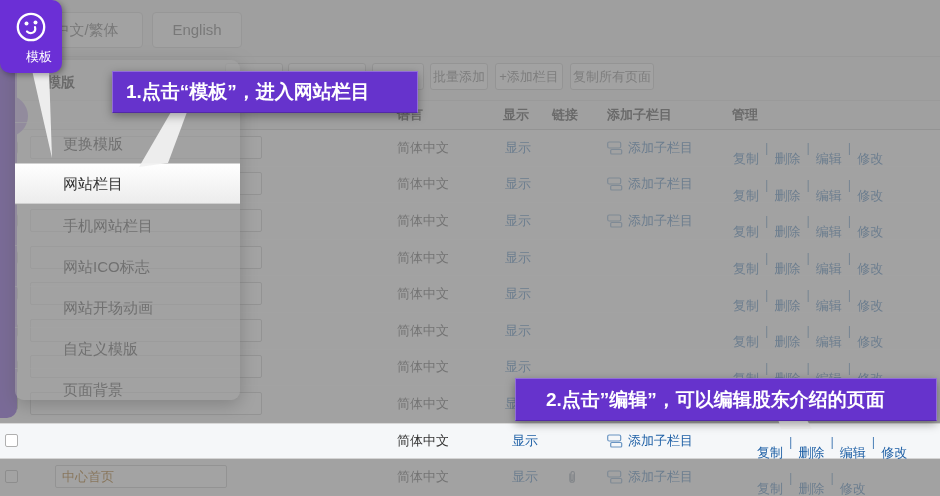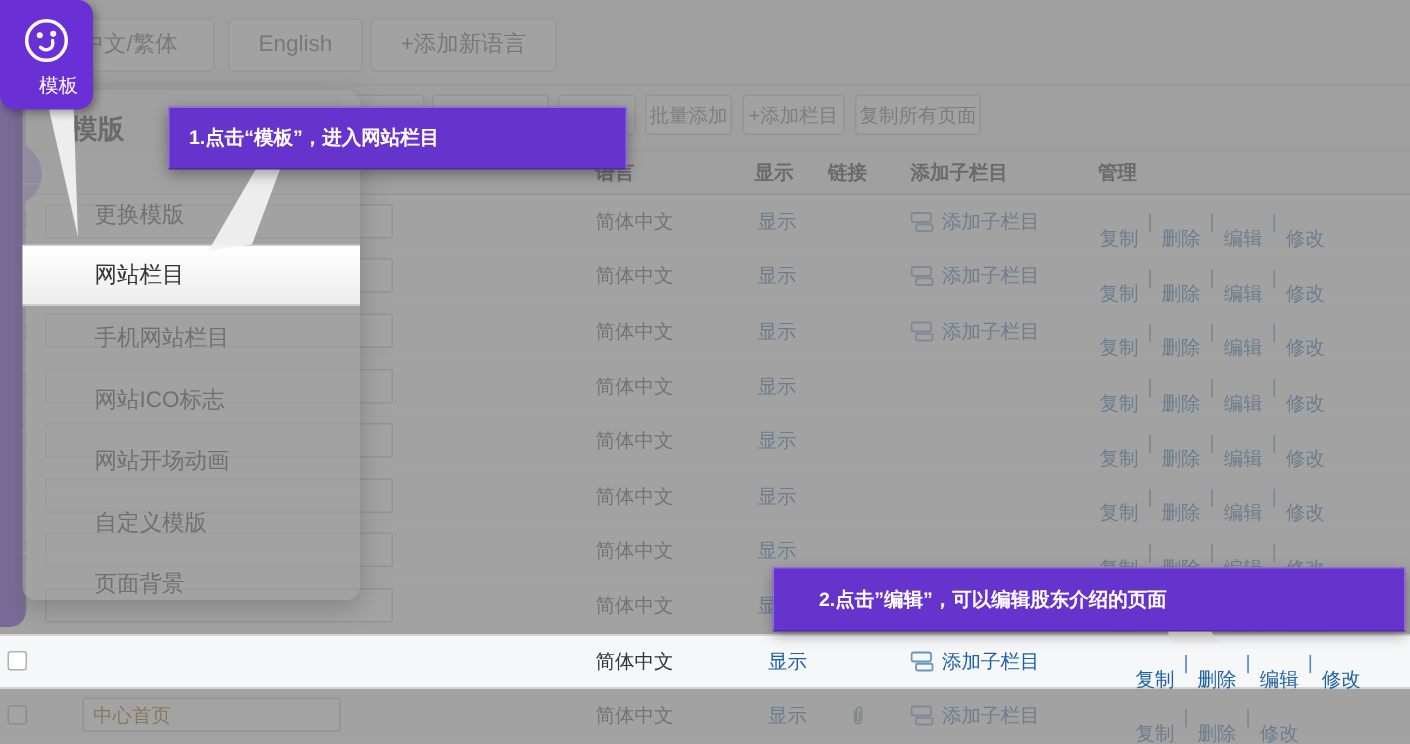--- a/index.html
+++ b/index.html
@@ -51,54 +51,53 @@
   .msep{color:inherit;opacity:.75;}
 
   
   #pstrip{position:absolute;left:0;top:60px;width:17px;height:358px;background:#6b35d4;
           border-radius:0 0 10px 0;z-index:10;}
   #pbump{position:absolute;left:-14px;top:95px;width:42px;height:42px;border-radius:50%;
          background:#6b35d4;z-index:10;}
   #menu{position:absolute;left:15px;top:60px;width:225px;height:340px;z-index:12;
         background:rgba(248,248,248,.6);border-radius:9px;overflow:hidden;
         box-shadow:0 5px 18px rgba(0,0,0,.45);}
-  #menu .mtitle{position:absolute;left:32px;top:14px;font-size:18px;font-weight:bold;color:#333;}
+  #menu .mtitle{position:absolute;left:32px;top:14px;font-size:14px;font-weight:bold;color:#333;}
   #menu .mlist{position:absolute;left:0;top:62px;width:100%;}
   #menu .mitem{height:41px;line-height:41px;padding-left:48px;font-size:15px;color:#4a4a4a;
                border-top:1px solid rgba(255,255,255,.55);}
   #msel{position:absolute;left:15px;top:163px;width:225px;height:41px;z-index:56;
         background:linear-gradient(#ffffff,#ececec);border-top:1px solid #d0d0d0;
         border-bottom:1px solid #cfcfcf;line-height:39px;padding-left:48px;
         font-size:15px;color:#333;cursor:pointer;}
 
   
   #veil{position:absolute;inset:0;background:rgba(128,128,128,.72);z-index:50;pointer-events:none;}
 
   
   #wedges{position:absolute;inset:0;z-index:57;pointer-events:none;}
   #badge{position:absolute;left:0;top:0;width:62px;height:73px;background:#6b2fd6;
          border-radius:0 10px 10px 10px;z-index:60;cursor:pointer;
          box-shadow:2px 2px 6px rgba(0,0,0,.35);}
   #badge .blabel{position:absolute;left:0;right:0;bottom:7px;text-align:center;color:#fff;font-size:13px;padding-left:16px;}
   #badge svg{position:absolute;left:14px;top:10px;}
   .callout{position:absolute;z-index:58;background:#6633cc;color:#fff;font-weight:bold;
-           font-size:13px;white-space:nowrap;
+           font-size:19px;white-space:nowrap;
            border:1px solid rgba(255,255,255,.28);border-bottom-color:rgba(0,0,0,.18);
            box-shadow:0 3px 9px rgba(0,0,0,.35);}
   #co1{left:112px;top:71px;width:306px;height:42px;line-height:40px;padding-left:13px;}
   #co2{left:515px;top:337px;width:422px;height:43px;line-height:41px;padding-left:30px;margin-top:41px;}
 </style>
 </head>
 <body>
 
 <div id="stage">
 
   <div class="tab tab1">中文/繁体</div>
   <div class="tab tab2">English</div>
-  <div class="tab tab3">+添加新语言</div>
   <div id="tabline"></div>
 
   <div class="btn gb1"></div>
   <div class="btn gb2"></div>
   <div class="btn gb3"></div>
   <div class="btn bb1">批量添加</div>
   <div class="btn bb2">+添加栏目</div>
   <div class="btn bb3">复制所有页面</div>
 
   <div id="thead">

